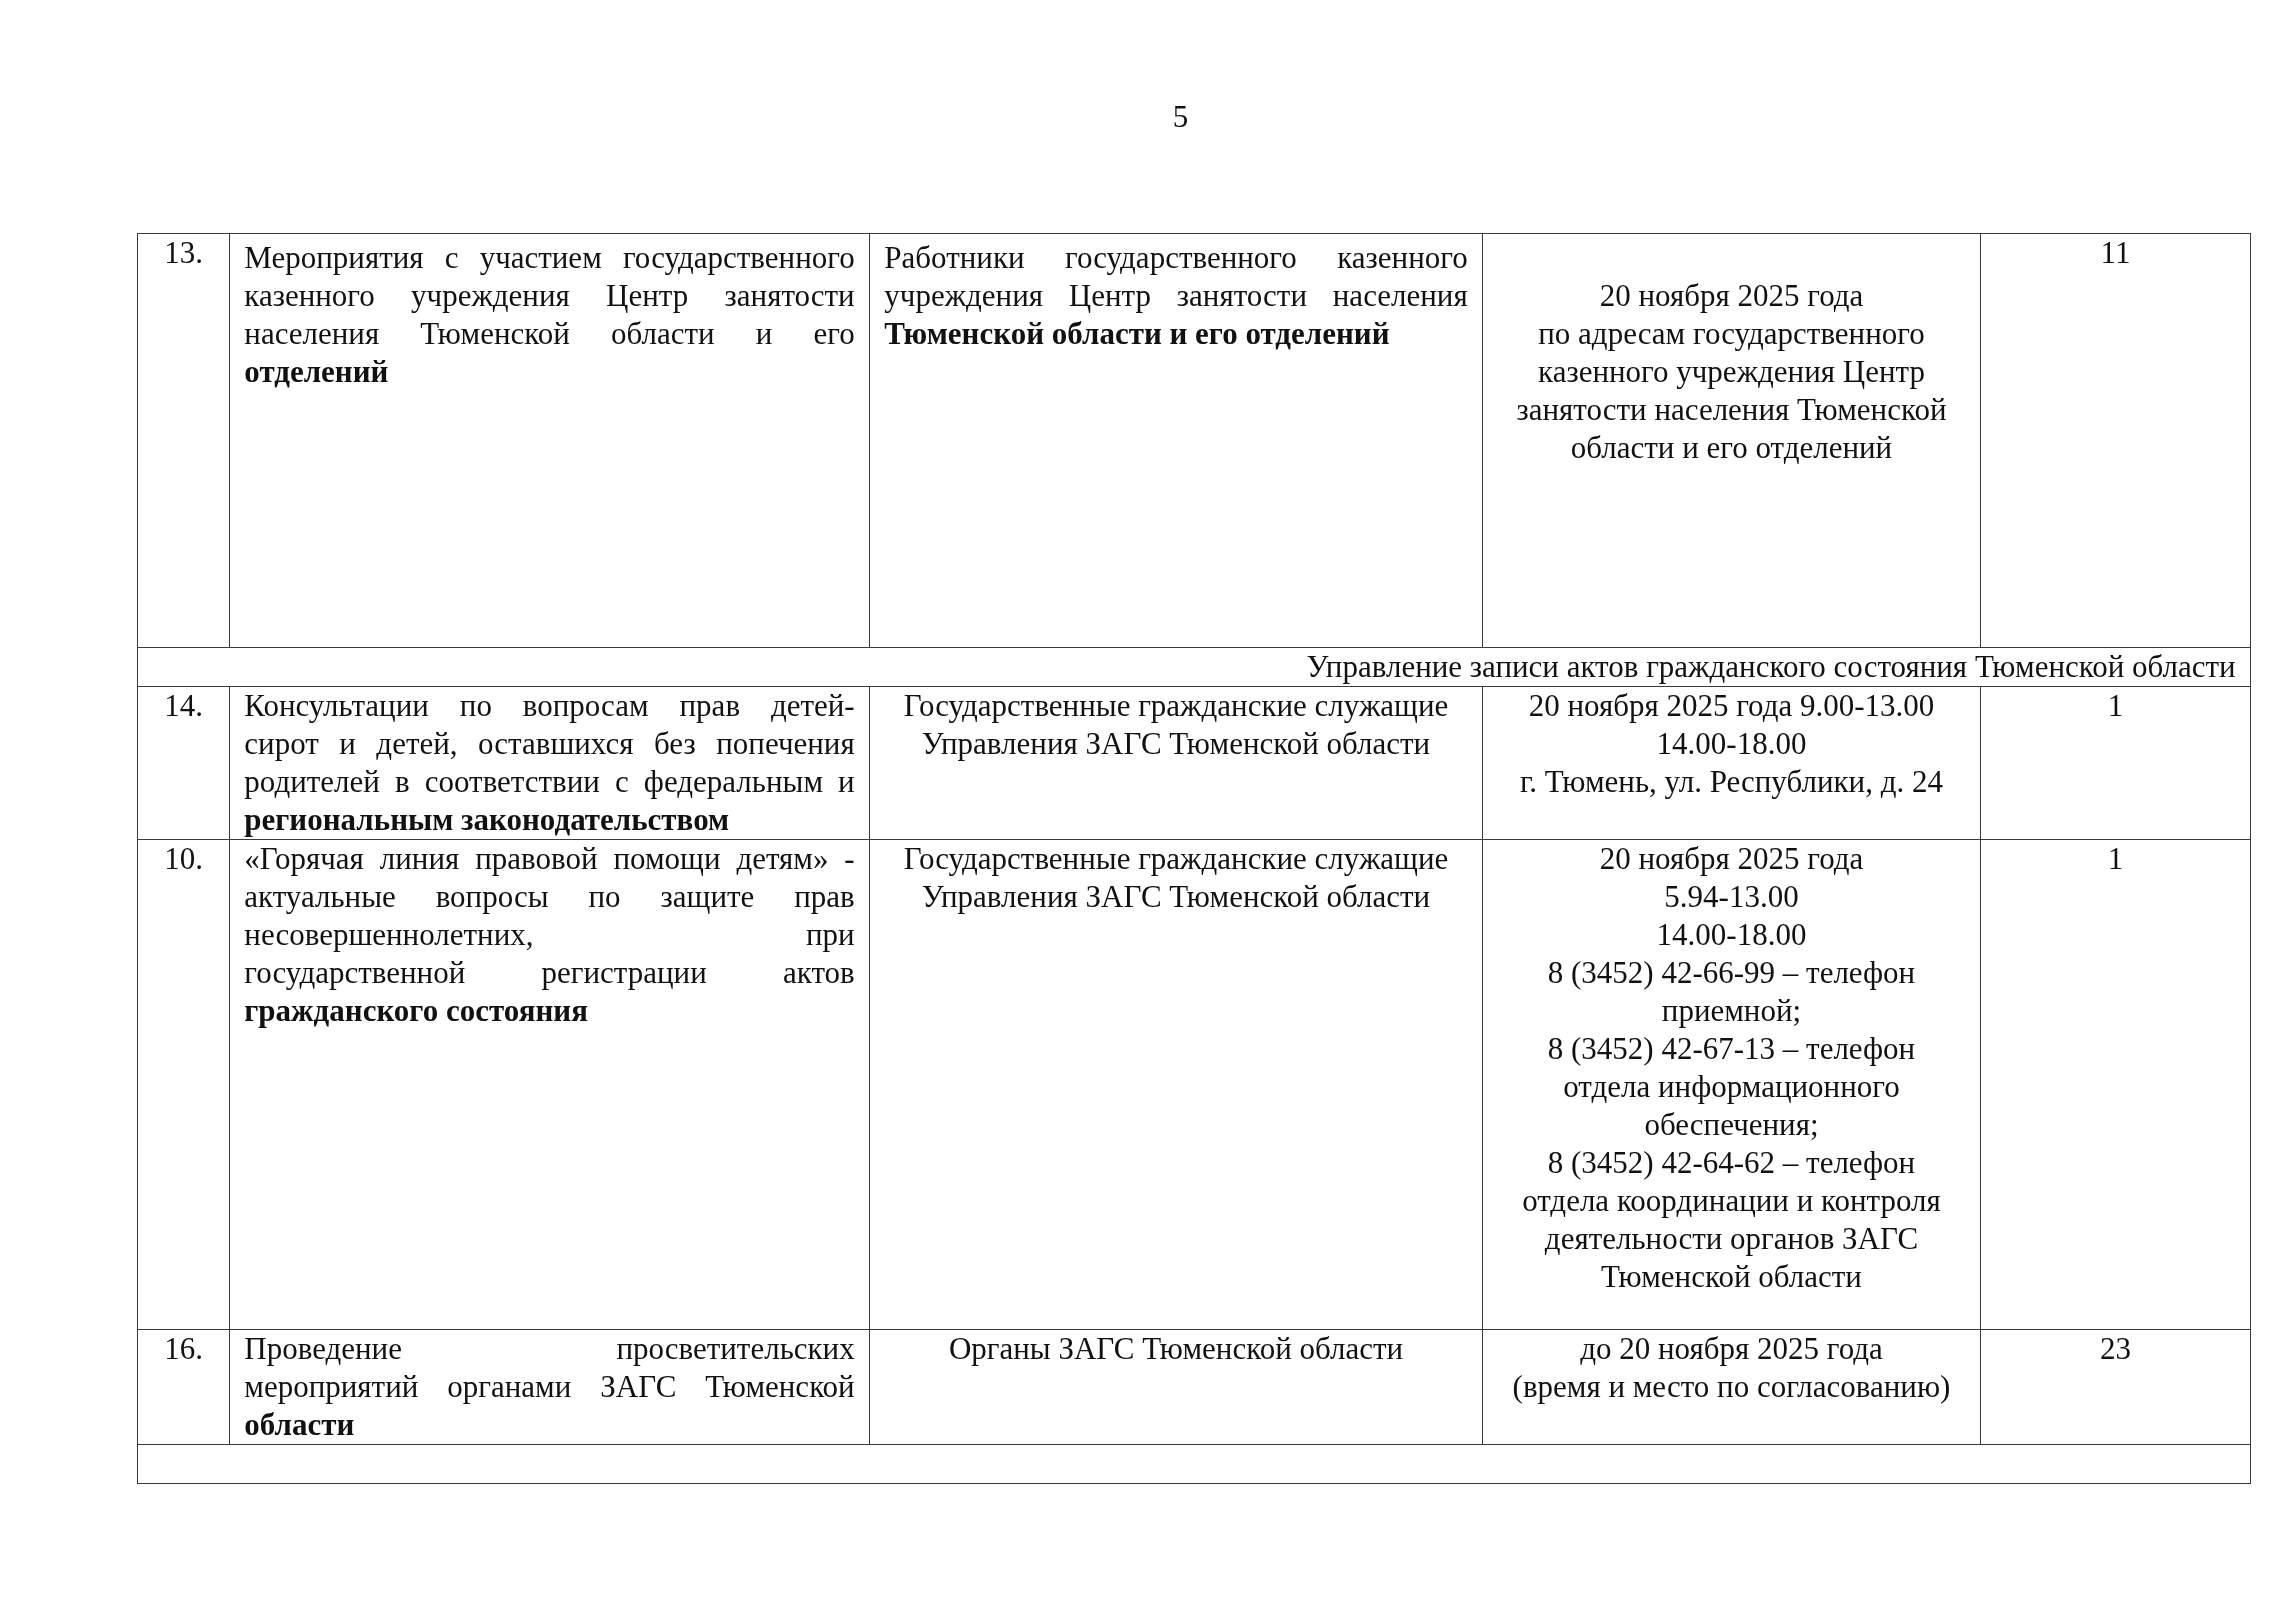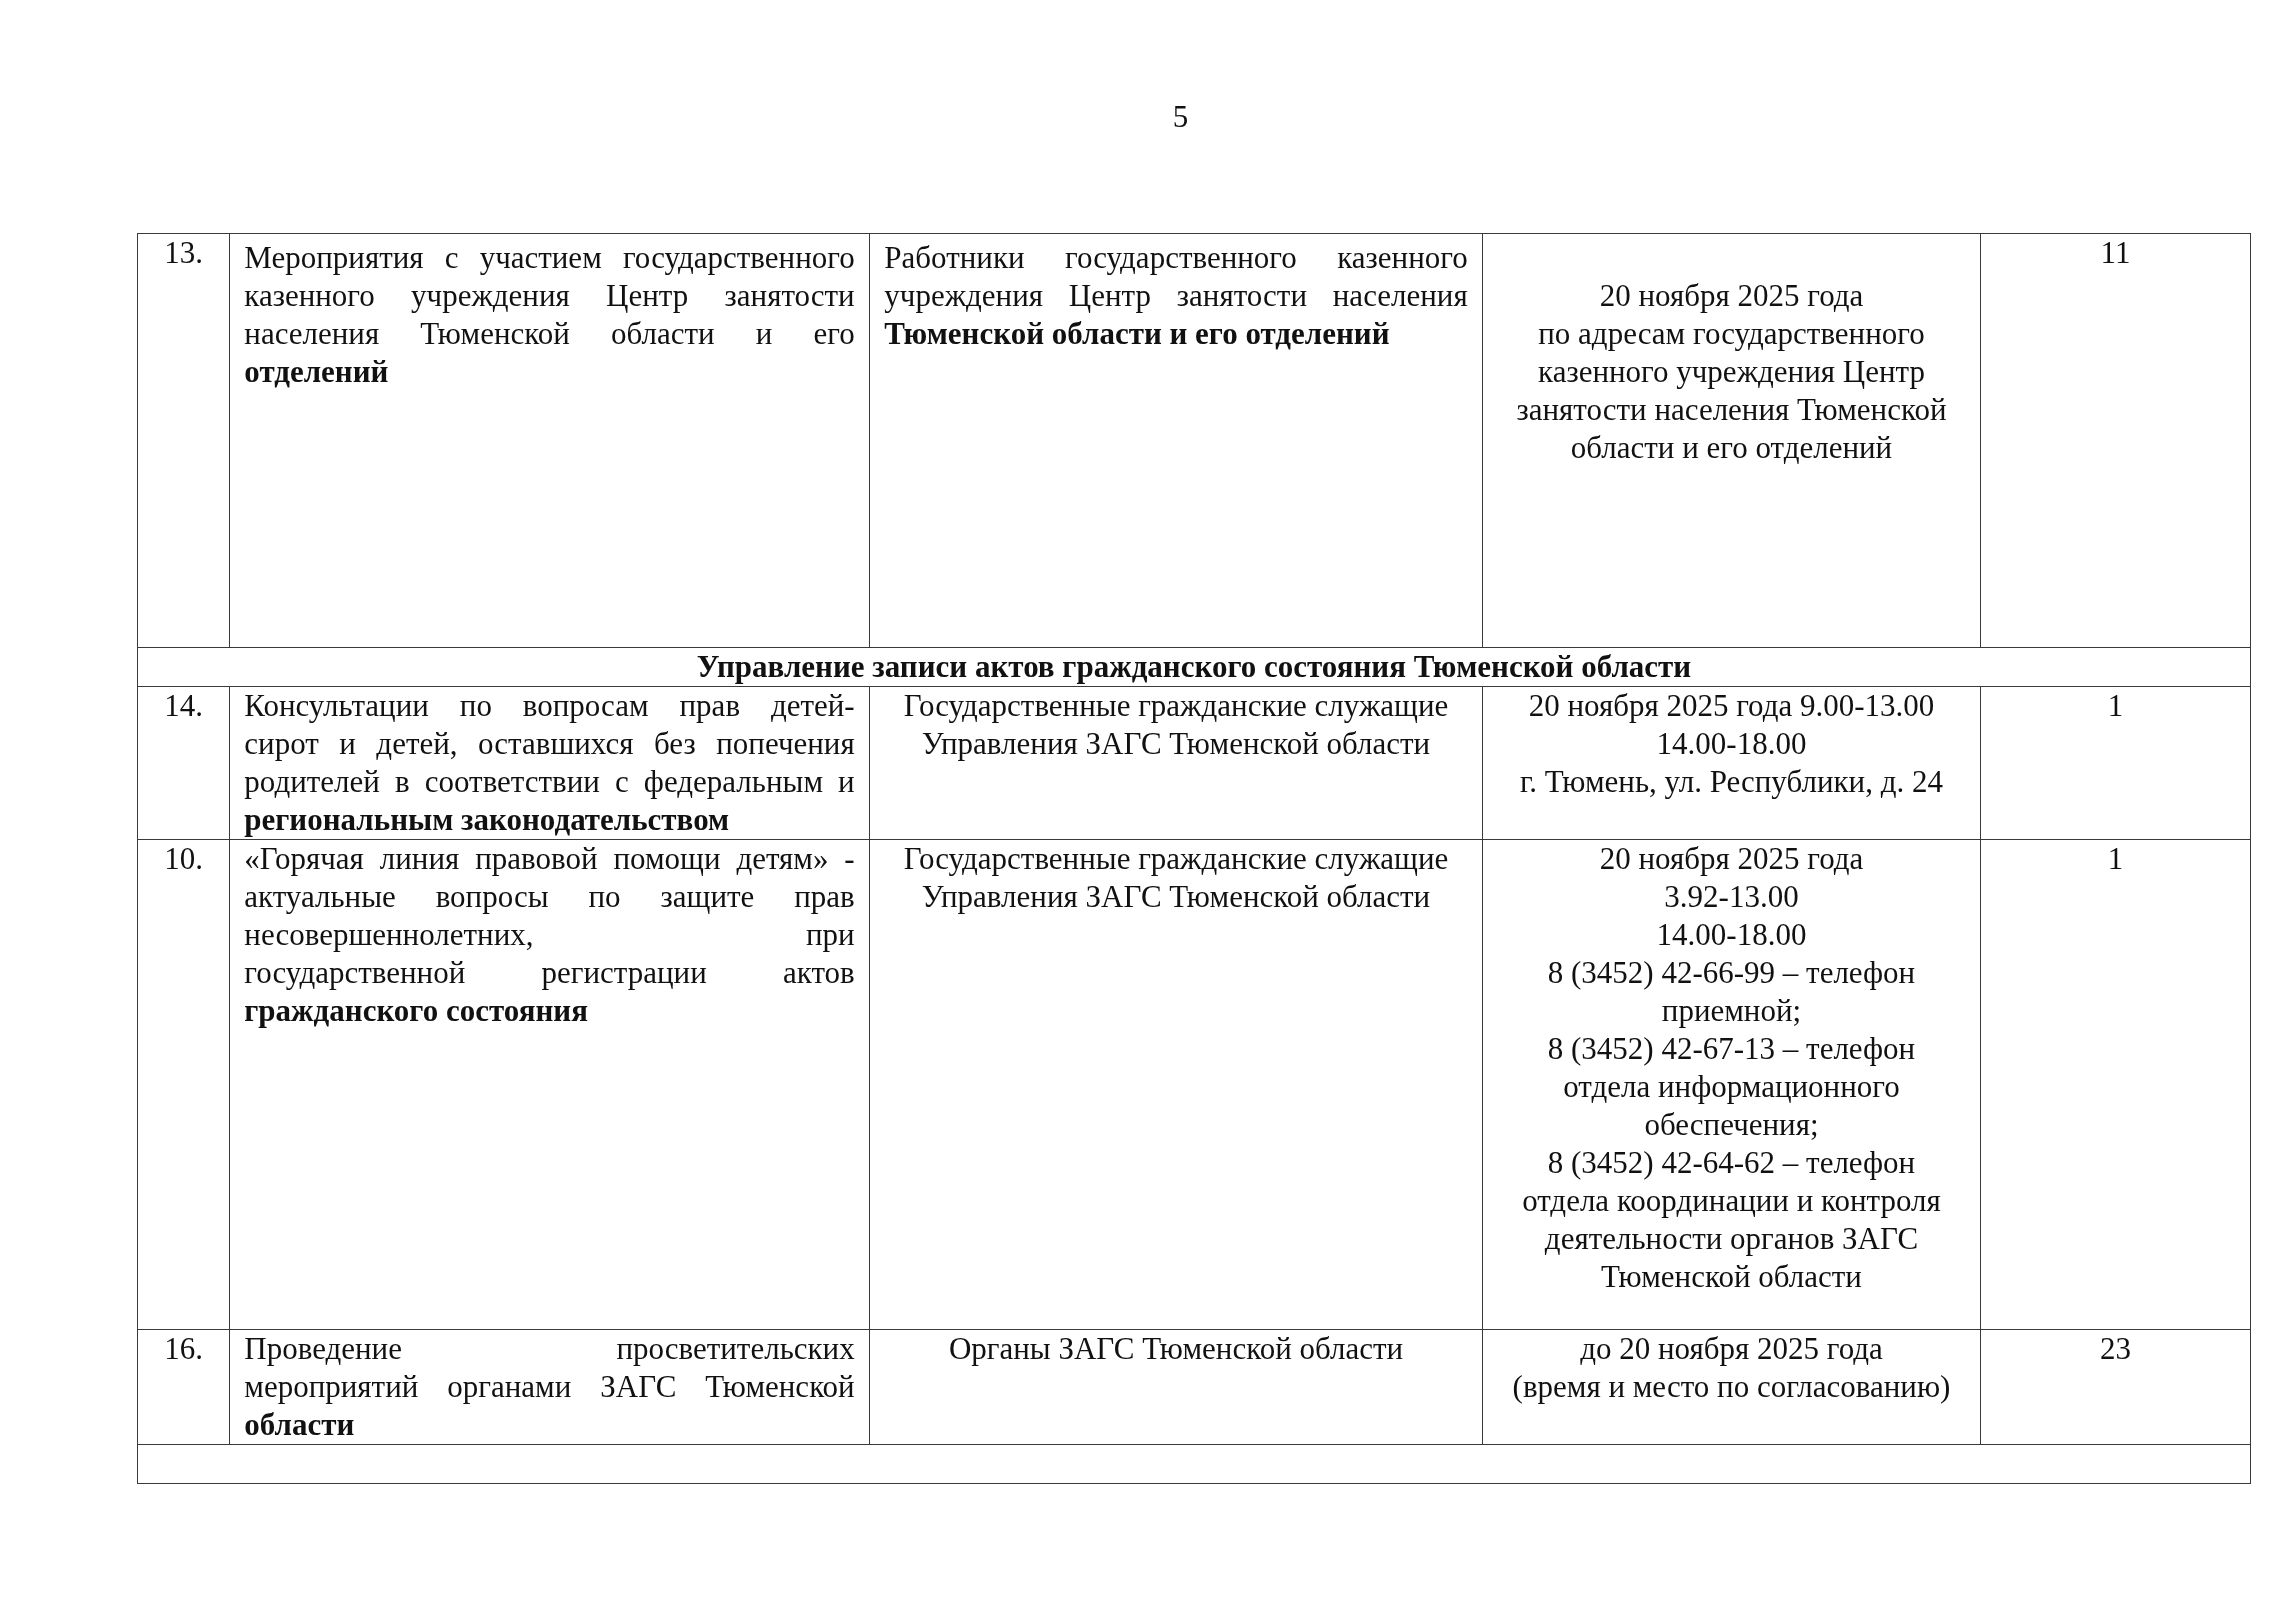--- a/index.html
+++ b/index.html
@@ -8,21 +8,21 @@
   .page-number { position: absolute; left: 0; width: 2361px; top: 97px; text-align: center;
                  font-size: 31px; line-height: 39px; }
   table.schedule { position: absolute; left: 137px; top: 233px; width: 2114px;
                    border-collapse: collapse; table-layout: fixed; }
   table.schedule td { border: 1.8px solid #3a3a3a; vertical-align: top; padding: 0 14.3px;
                       font-size: 31px; line-height: 38px; }
   td.num { text-align: center; vertical-align: middle; padding: 0; }
   td.just { text-align: justify; text-align-last: left; }
   td.center { text-align: center; }
   td.count { text-align: center; vertical-align: middle; padding: 0; }
-  td.section { text-align: center; font-weight: bold; padding: 0; vertical-align: middle; }
+  td.section { text-align: right; font-weight: normal; padding: 0; vertical-align: middle; }
   .line { display: block; }
   .jl { display: block; text-align: justify; text-align-last: justify; }
   .ll { display: block; text-align: left; font-weight: bold; }
 </style>
 </head>
 <body>
 
 <div class="page-number">5</div>
 
 <table class="schedule">
@@ -90,21 +90,21 @@
         <span class="jl">несовершеннолетних, при</span>
         <span class="jl">государственной регистрации актов</span>
         <span class="ll">гражданского состояния</span>
       </td>
       <td class="center">
         <span class="line">Государственные гражданские служащие</span>
         <span class="line">Управления ЗАГС Тюменской области</span>
       </td>
       <td class="center">
         <span class="line">20 ноября 2025 года</span>
-        <span class="line">3.92-13.00</span>
+        <span class="line">5.94-13.00</span>
         <span class="line">14.00-18.00</span>
         <span class="line">8 (3452) 42-66-99 – телефон</span>
         <span class="line">приемной;</span>
         <span class="line">8 (3452) 42-67-13 – телефон</span>
         <span class="line">отдела информационного</span>
         <span class="line">обеспечения;</span>
         <span class="line">8 (3452) 42-64-62 – телефон</span>
         <span class="line">отдела координации и контроля</span>
         <span class="line">деятельности органов ЗАГС</span>
         <span class="line">Тюменской области</span>

